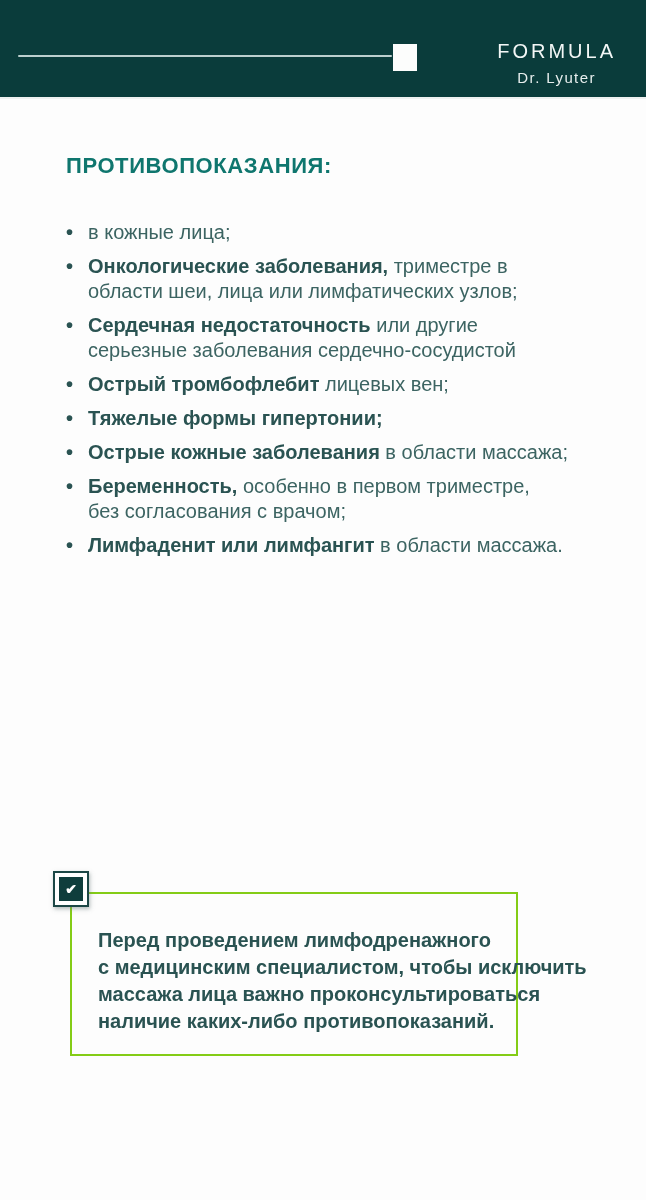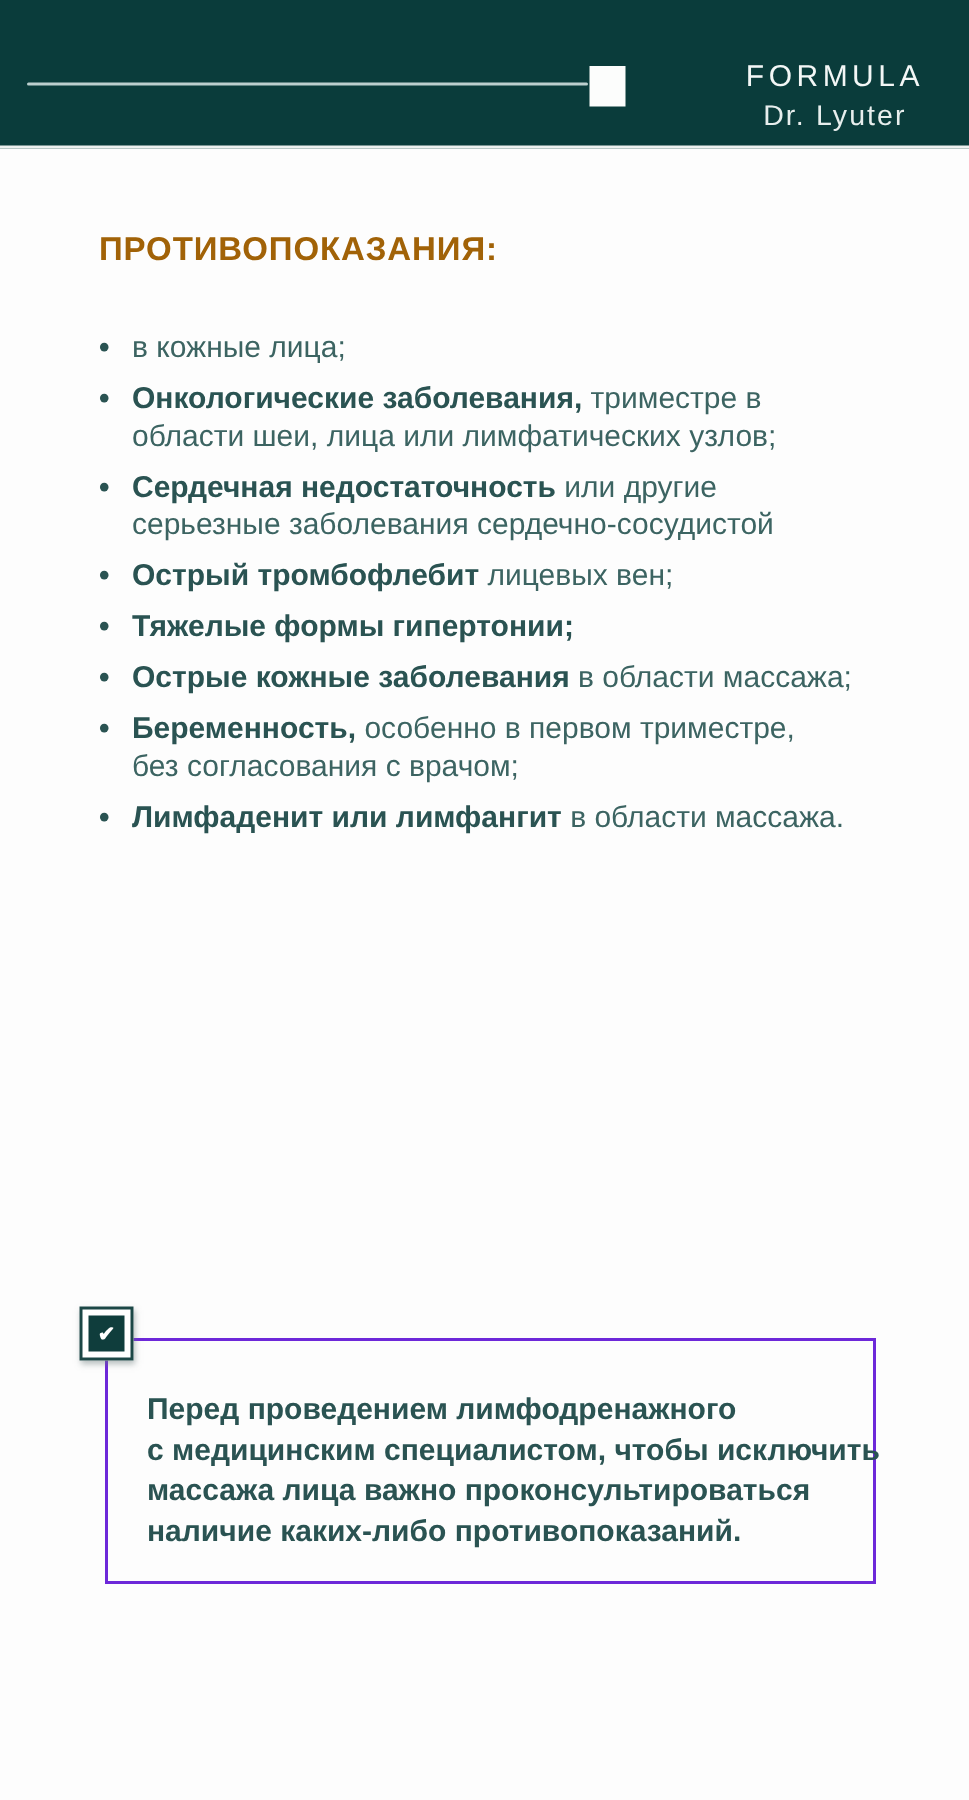--- a/index.html
+++ b/index.html
@@ -21,44 +21,44 @@
   .brand-square {
     position:absolute; left:393px; top:44px; width:24px; height:27px;
     background:#fcfdfc;
   }
   .logo-block { position:absolute; top:35px; right:30px; text-align:center; }
   .brand-name {
     color:#f3f7f6; font-size:20px; font-weight:400; letter-spacing:3px;
     line-height:33px; white-space:nowrap;
   }
   .brand-sub {
-    color:#e7eeed; font-size:19px; letter-spacing:1.4px; line-height:16px;
+    color:#e7eeed; font-size:15px; letter-spacing:1.4px; line-height:16px;
     margin-top:2px; white-space:nowrap;
   }
 
   
   .main { position:absolute; top:97px; left:66px; width:520px; }
   .page-title {
     margin:57px 0 0 0; font-size:22px; line-height:24px; font-weight:700;
-    letter-spacing:0.6px; color:#a16207;
+    letter-spacing:0.6px; color:#0f766e;
   }
   .bullets { list-style:none; margin:42px 0 0 0; padding:0; }
   .bullet-item {
     display:flex; align-items:flex-start; margin:0 0 9px 0;
     font-size:20px; line-height:25px; color:#3c6462;
   }
   .dot { flex:none; width:22px; color:#2a5352; font-weight:700; }
   .item-lines { flex:1 1 auto; }
   .line { white-space:nowrap; }
   .bullet-item b { color:#2a5352; font-weight:700; }
 
   
   .note-box {
-    position:absolute; left:70px; top:892px; width:514px; height:164px;
-    border:2px solid #6d28d9; background:#fdfdfd; box-sizing:border-box;
+    position:absolute; left:70px; top:892px; width:448px; height:164px;
+    border:2px solid #84cc16; background:#fdfdfd; box-sizing:border-box;
   }
   .note-text {
     margin:0; padding:33px 10px 0 26px;
     font-size:20px; line-height:27px; font-weight:700; color:#2a5352;
   }
   .note-line { white-space:nowrap; }
   .checkbox {
     position:absolute; left:53px; top:871px; width:36px; height:36px;
     background:#ffffff; border:2px solid #1c4746; box-sizing:border-box;
     display:flex; align-items:center; justify-content:center;

